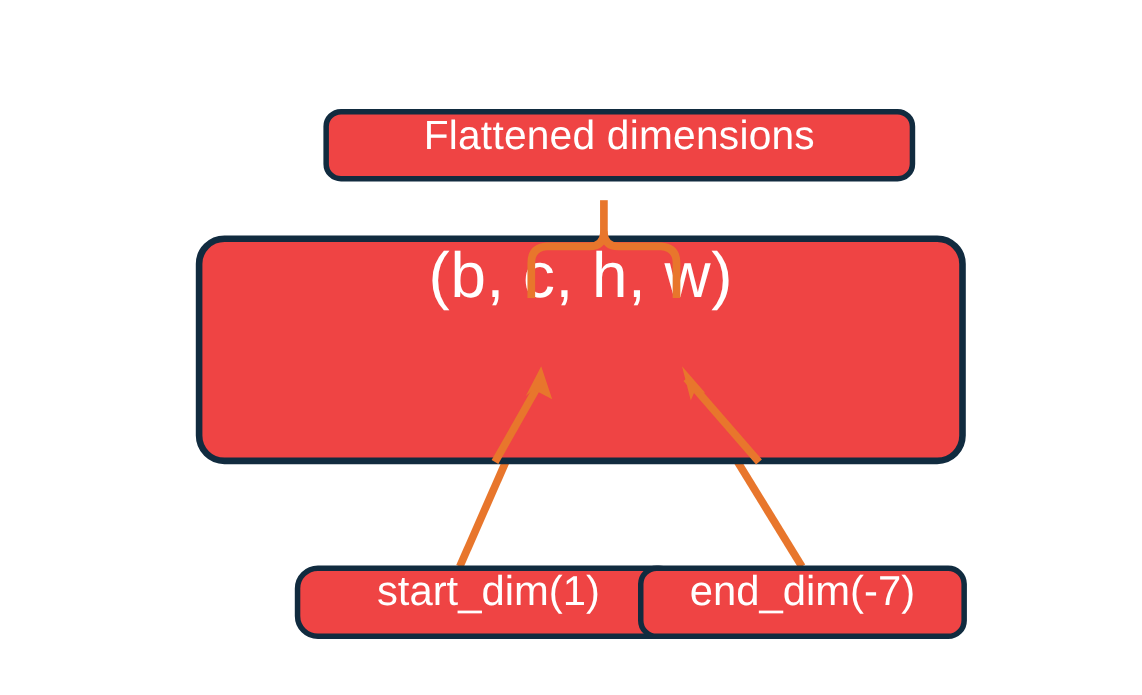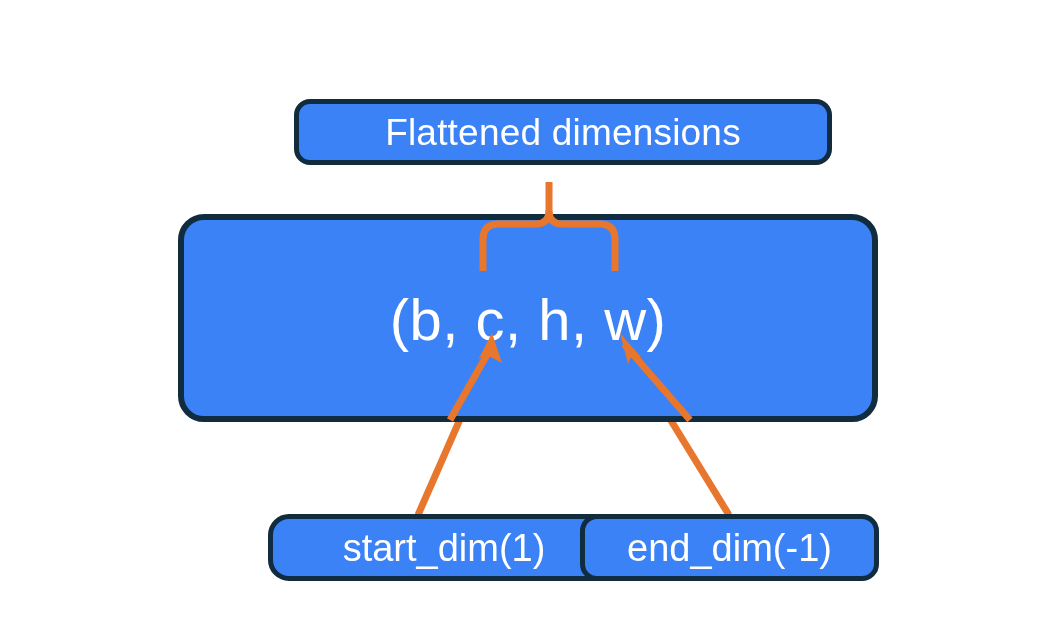--- a/index.html
+++ b/index.html
@@ -20,23 +20,23 @@
     left: 0;
     top: 0;
     width: 1038px;
     height: 632px;
   }
 
   .node {
     position: absolute;
     box-sizing: border-box;
     display: flex;
-    align-items: center;
+    align-items: flex-start;
     justify-content: center;
-    background: #3b82f6;
+    background: #ef4444;
     border: 5px solid #112b3f;
     border-radius: 18px;
     color: #ffffff;
     text-align: center;
     line-height: 1;
     user-select: none;
   }
 
   .node-label {
     display: block;
@@ -130,21 +130,21 @@
 
   <div class="node" id="box-tuple">
     <span class="node-label">(b, c, h, w)</span>
   </div>
 
   <div class="node" id="box-start-dim">
     <span class="node-label">start_dim(1)</span>
   </div>
 
   <div class="node" id="box-end-dim">
-    <span class="node-label">end_dim(-1)</span>
+    <span class="node-label">end_dim(-7)</span>
   </div>
 
   <svg class="connector-layer" id="connectors-over" viewBox="0 0 1038 632" width="1038" height="632">
 
     <path d="M 483 271
              L 483 239
              Q 483 225 497 224
              L 536 224
              Q 548 224 549 212
              Q 550 224 562 224

